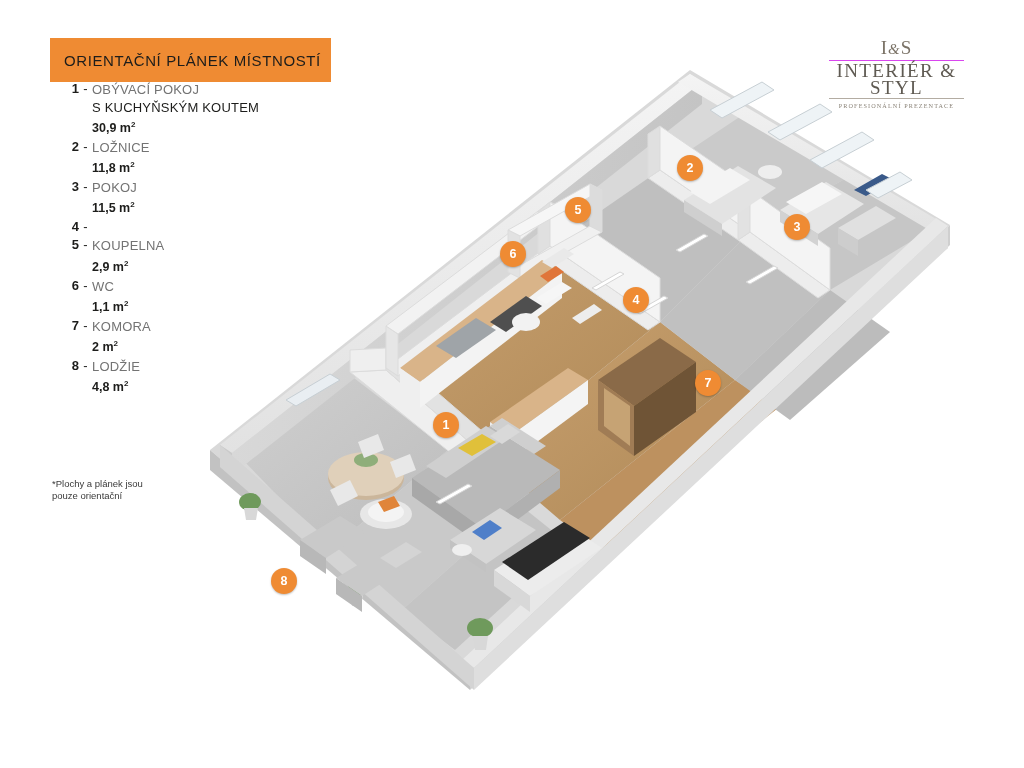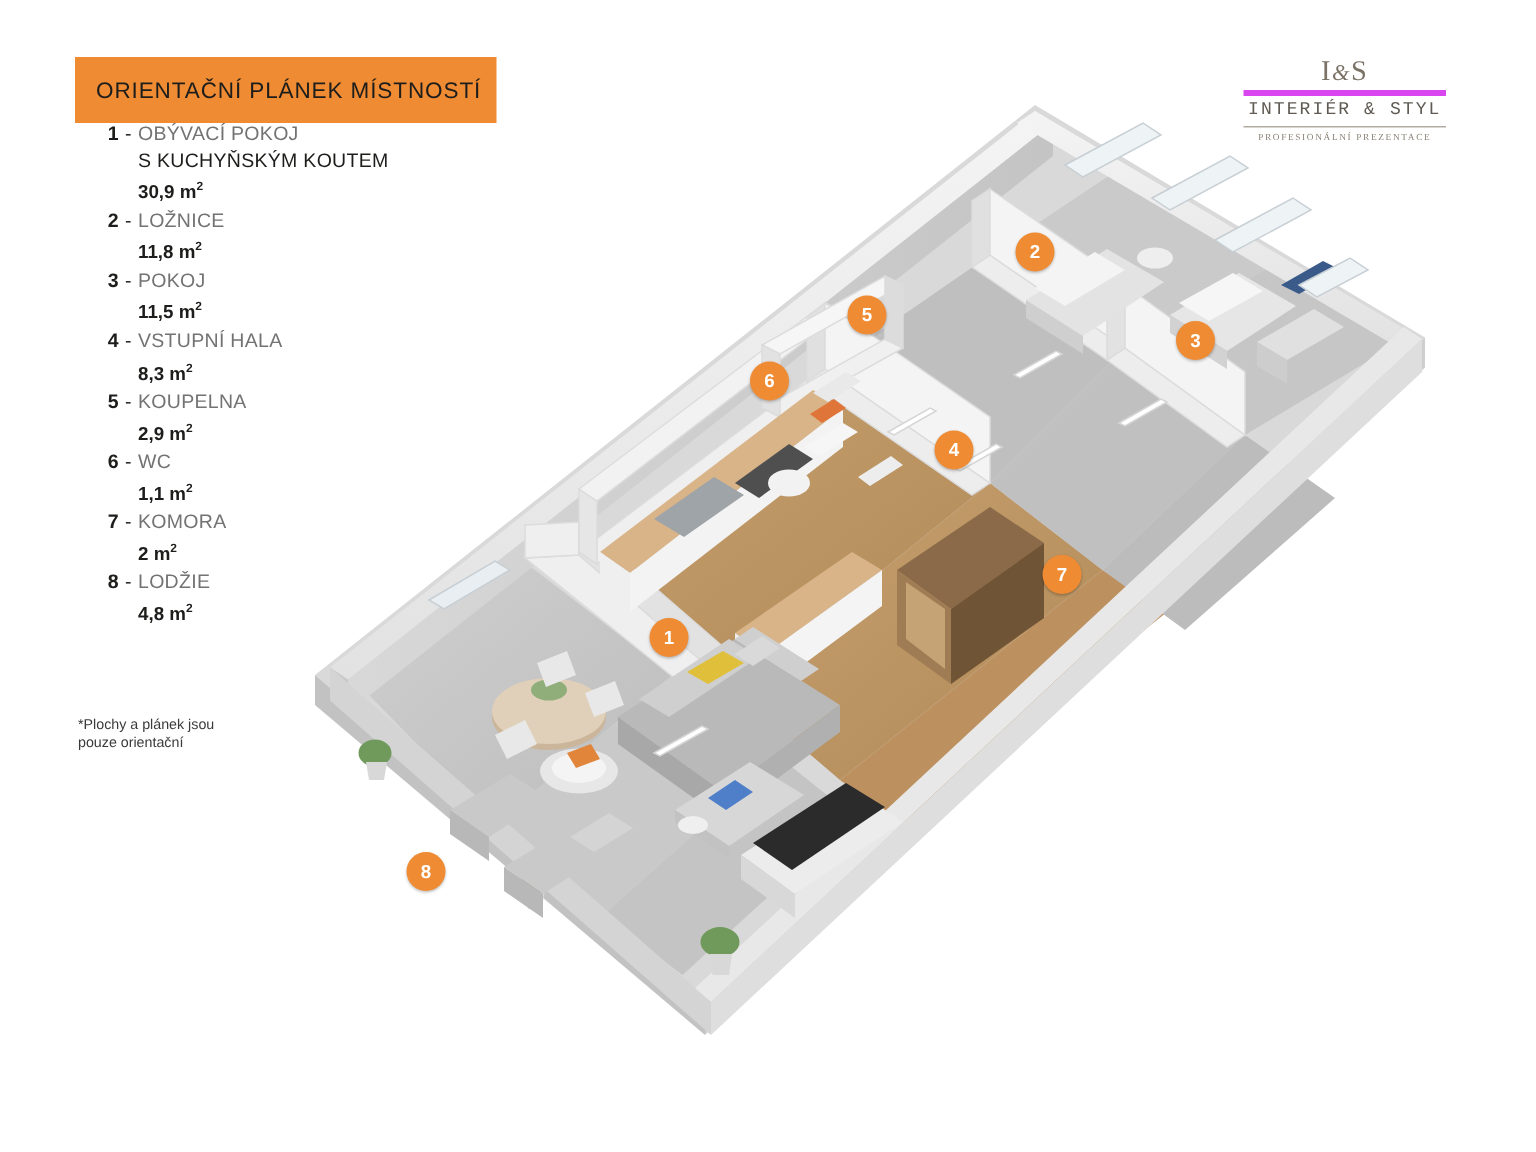--- a/index.html
+++ b/index.html
@@ -112,26 +112,26 @@
     font-size: 19px;
     letter-spacing: 1px;
     line-height: 20px;
     color: #7a7266;
   }
   #logo .mono .amp {
     font-style: italic;
     font-size: 15px;
   }
   #logo .brand {
-    font-family: Liberation Mono, monospace;
-    font-size: 12px;
+    font-family: Liberation Serif, serif;
+    font-size: 19px;
     letter-spacing: 1.4px;
     line-height: 17px;
     color: #5f5a52;
-    border-top: 4px solid #d946ef;
+    border-top: 1px solid #d946ef;
     border-bottom: 1px solid #b3aca2;
     padding: 1px 0 2px;
     margin-top: 1px;
   }
   #logo .sub {
     font-family: "Liberation Serif", serif;
     font-size: 6.2px;
     letter-spacing: 1.1px;
     line-height: 10px;
     color: #8a8378;
@@ -197,24 +197,20 @@
     <span class="legend-dash">-</span>
     <span class="legend-texts">
       <span class="legend-name">POKOJ</span><br>
       <span class="legend-area"><span>11,5 m</span><sup>2</sup></span>
     </span>
   </div>
 
   <div class="legend-row">
     <span class="legend-num">4</span>
     <span class="legend-dash">-</span>
-    <span class="legend-texts">
-      <span class="legend-name">VSTUPNÍ HALA</span><br>
-      <span class="legend-area"><span>8,3 m</span><sup>2</sup></span>
-    </span>
   </div>
 
   <div class="legend-row">
     <span class="legend-num">5</span>
     <span class="legend-dash">-</span>
     <span class="legend-texts">
       <span class="legend-name">KOUPELNA</span><br>
       <span class="legend-area"><span>2,9 m</span><sup>2</sup></span>
     </span>
   </div>

